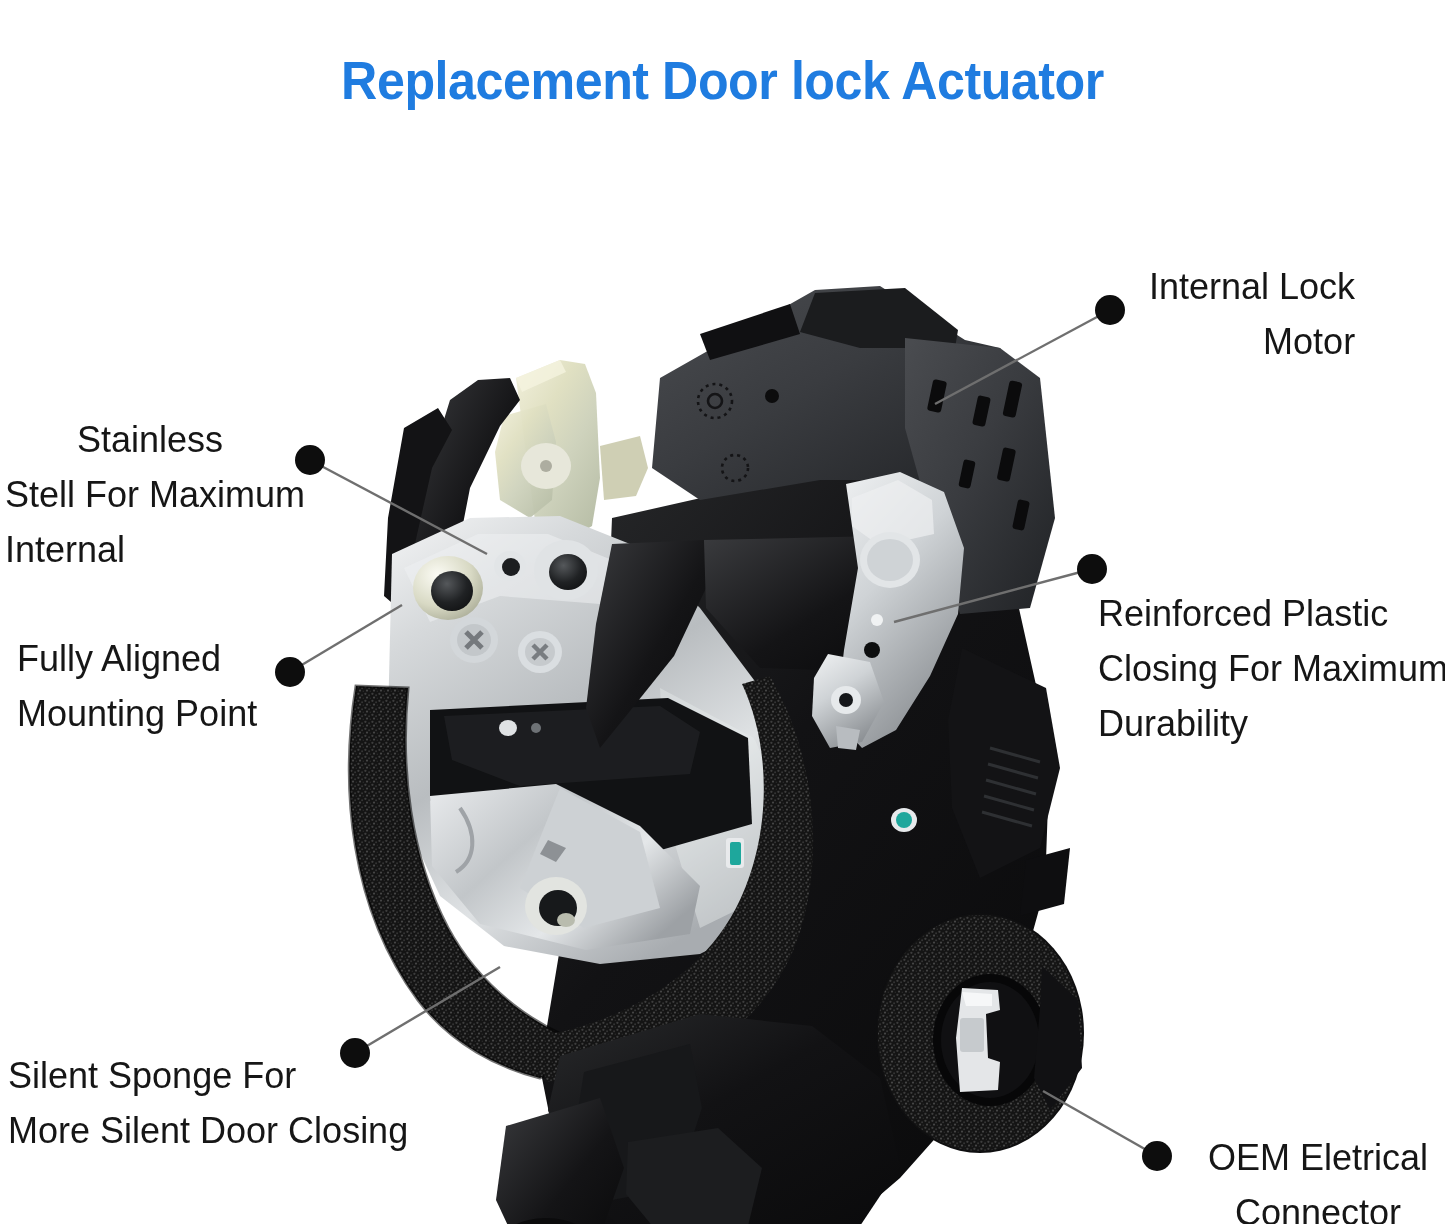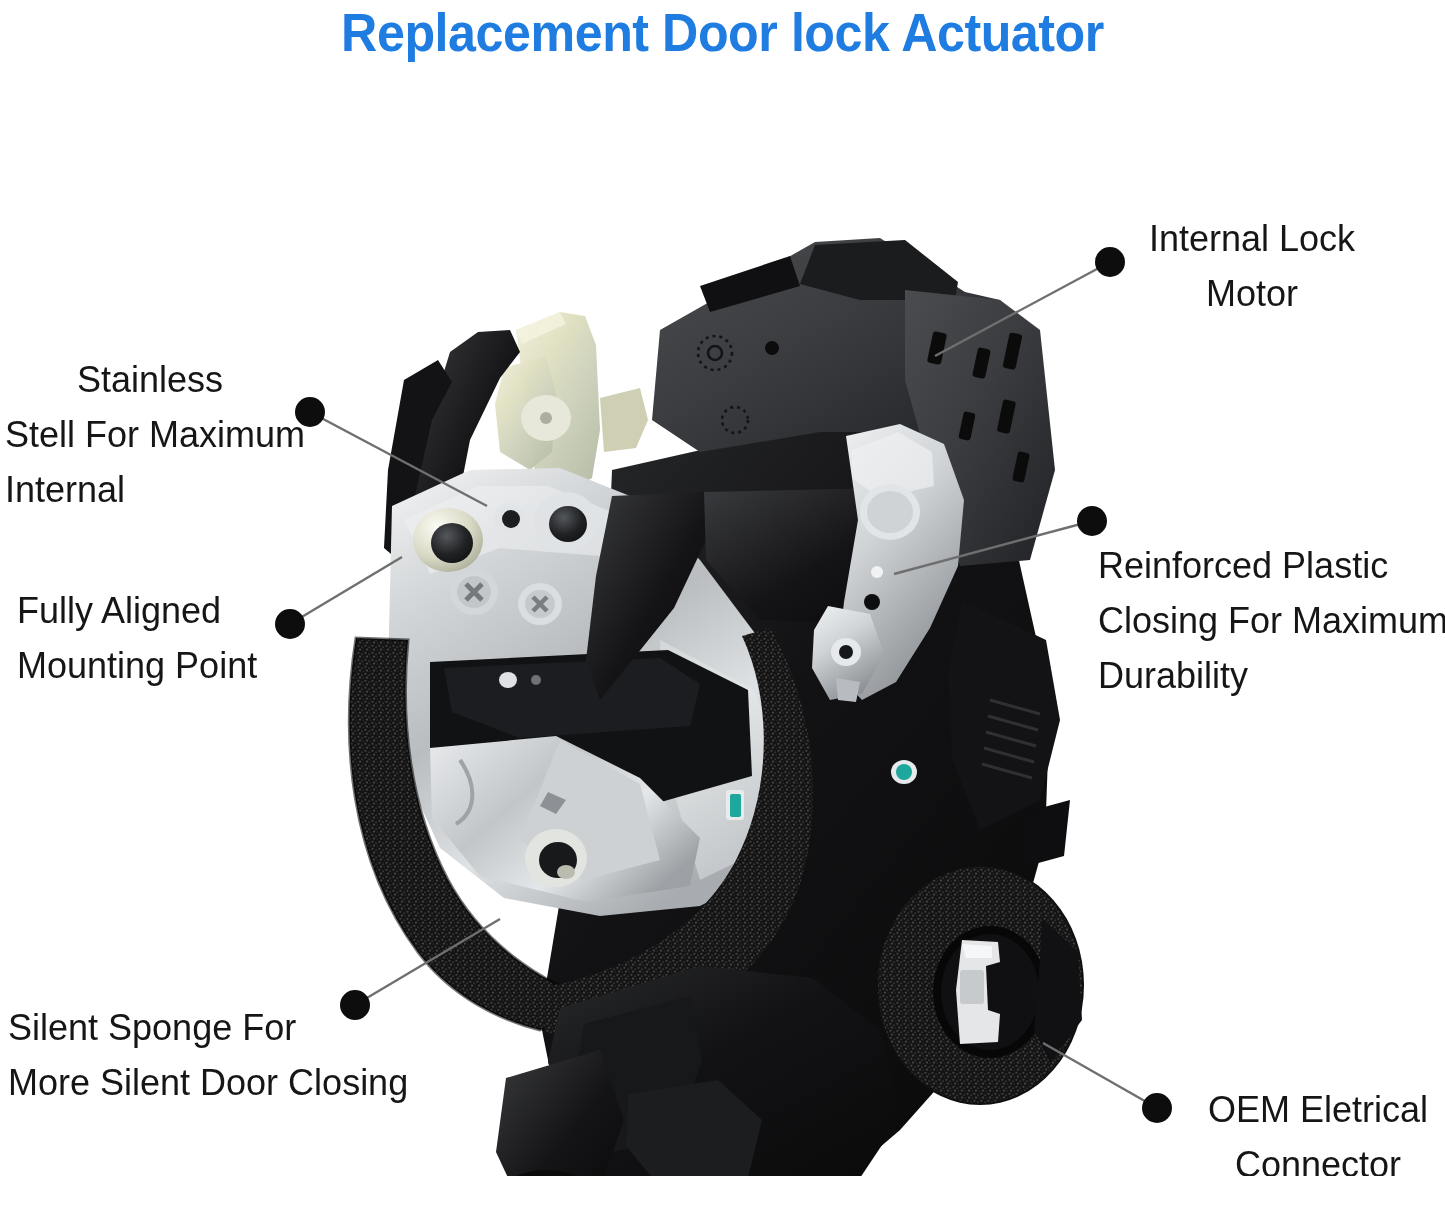--- a/index.html
+++ b/index.html
@@ -9,20 +9,21 @@
   }
   body {
     font-family: "Liberation Sans", sans-serif;
   }
   #page {
     position: relative;
     width: 1445px;
     height: 1176px;
     background: #ffffff;
     overflow: hidden;
+    margin-top: 48px;
   }
 
   
   #title {
     position: absolute;
     left: 0;
     top: 2px;
     width: 1445px;
     text-align: center;
     font-family: "Liberation Sans", sans-serif;
@@ -42,28 +43,28 @@
     font-family: "Liberation Sans", sans-serif;
     font-weight: normal;
     font-size: 36px;
     line-height: 55px;
     color: #161616;
     white-space: nowrap;
   }
   .callout .ln { display: block; }
 
   #label-internal-lock-motor { left: 1149px; top: 211px; text-align: center; }
-  #label-internal-lock-motor .ln:nth-child(2) { text-align: center; }
+  #label-internal-lock-motor .ln:nth-child(2) { text-align: right; }
 
   #label-reinforced-housing { left: 1098px; top: 538px; text-align: left; }
 
   #label-oem-connector { left: 1208px; top: 1082px; text-align: center; }
   #label-oem-connector .ln:nth-child(2) { text-align: center; }
 
-  #label-stainless-steel { left: 5px; top: 352px; text-align: left; width: 290px; }
+  #label-stainless-steel { left: 5px; top: 364px; text-align: left; width: 290px; }
   #label-stainless-steel .ln:nth-child(1) { text-align: center; }
 
   #label-mounting-point { left: 17px; top: 583px; text-align: left; }
 
   #label-added-sponge { left: 8px; top: 1000px; text-align: left; }
 
   
   .dot {
     position: absolute;
     width: 30px;

